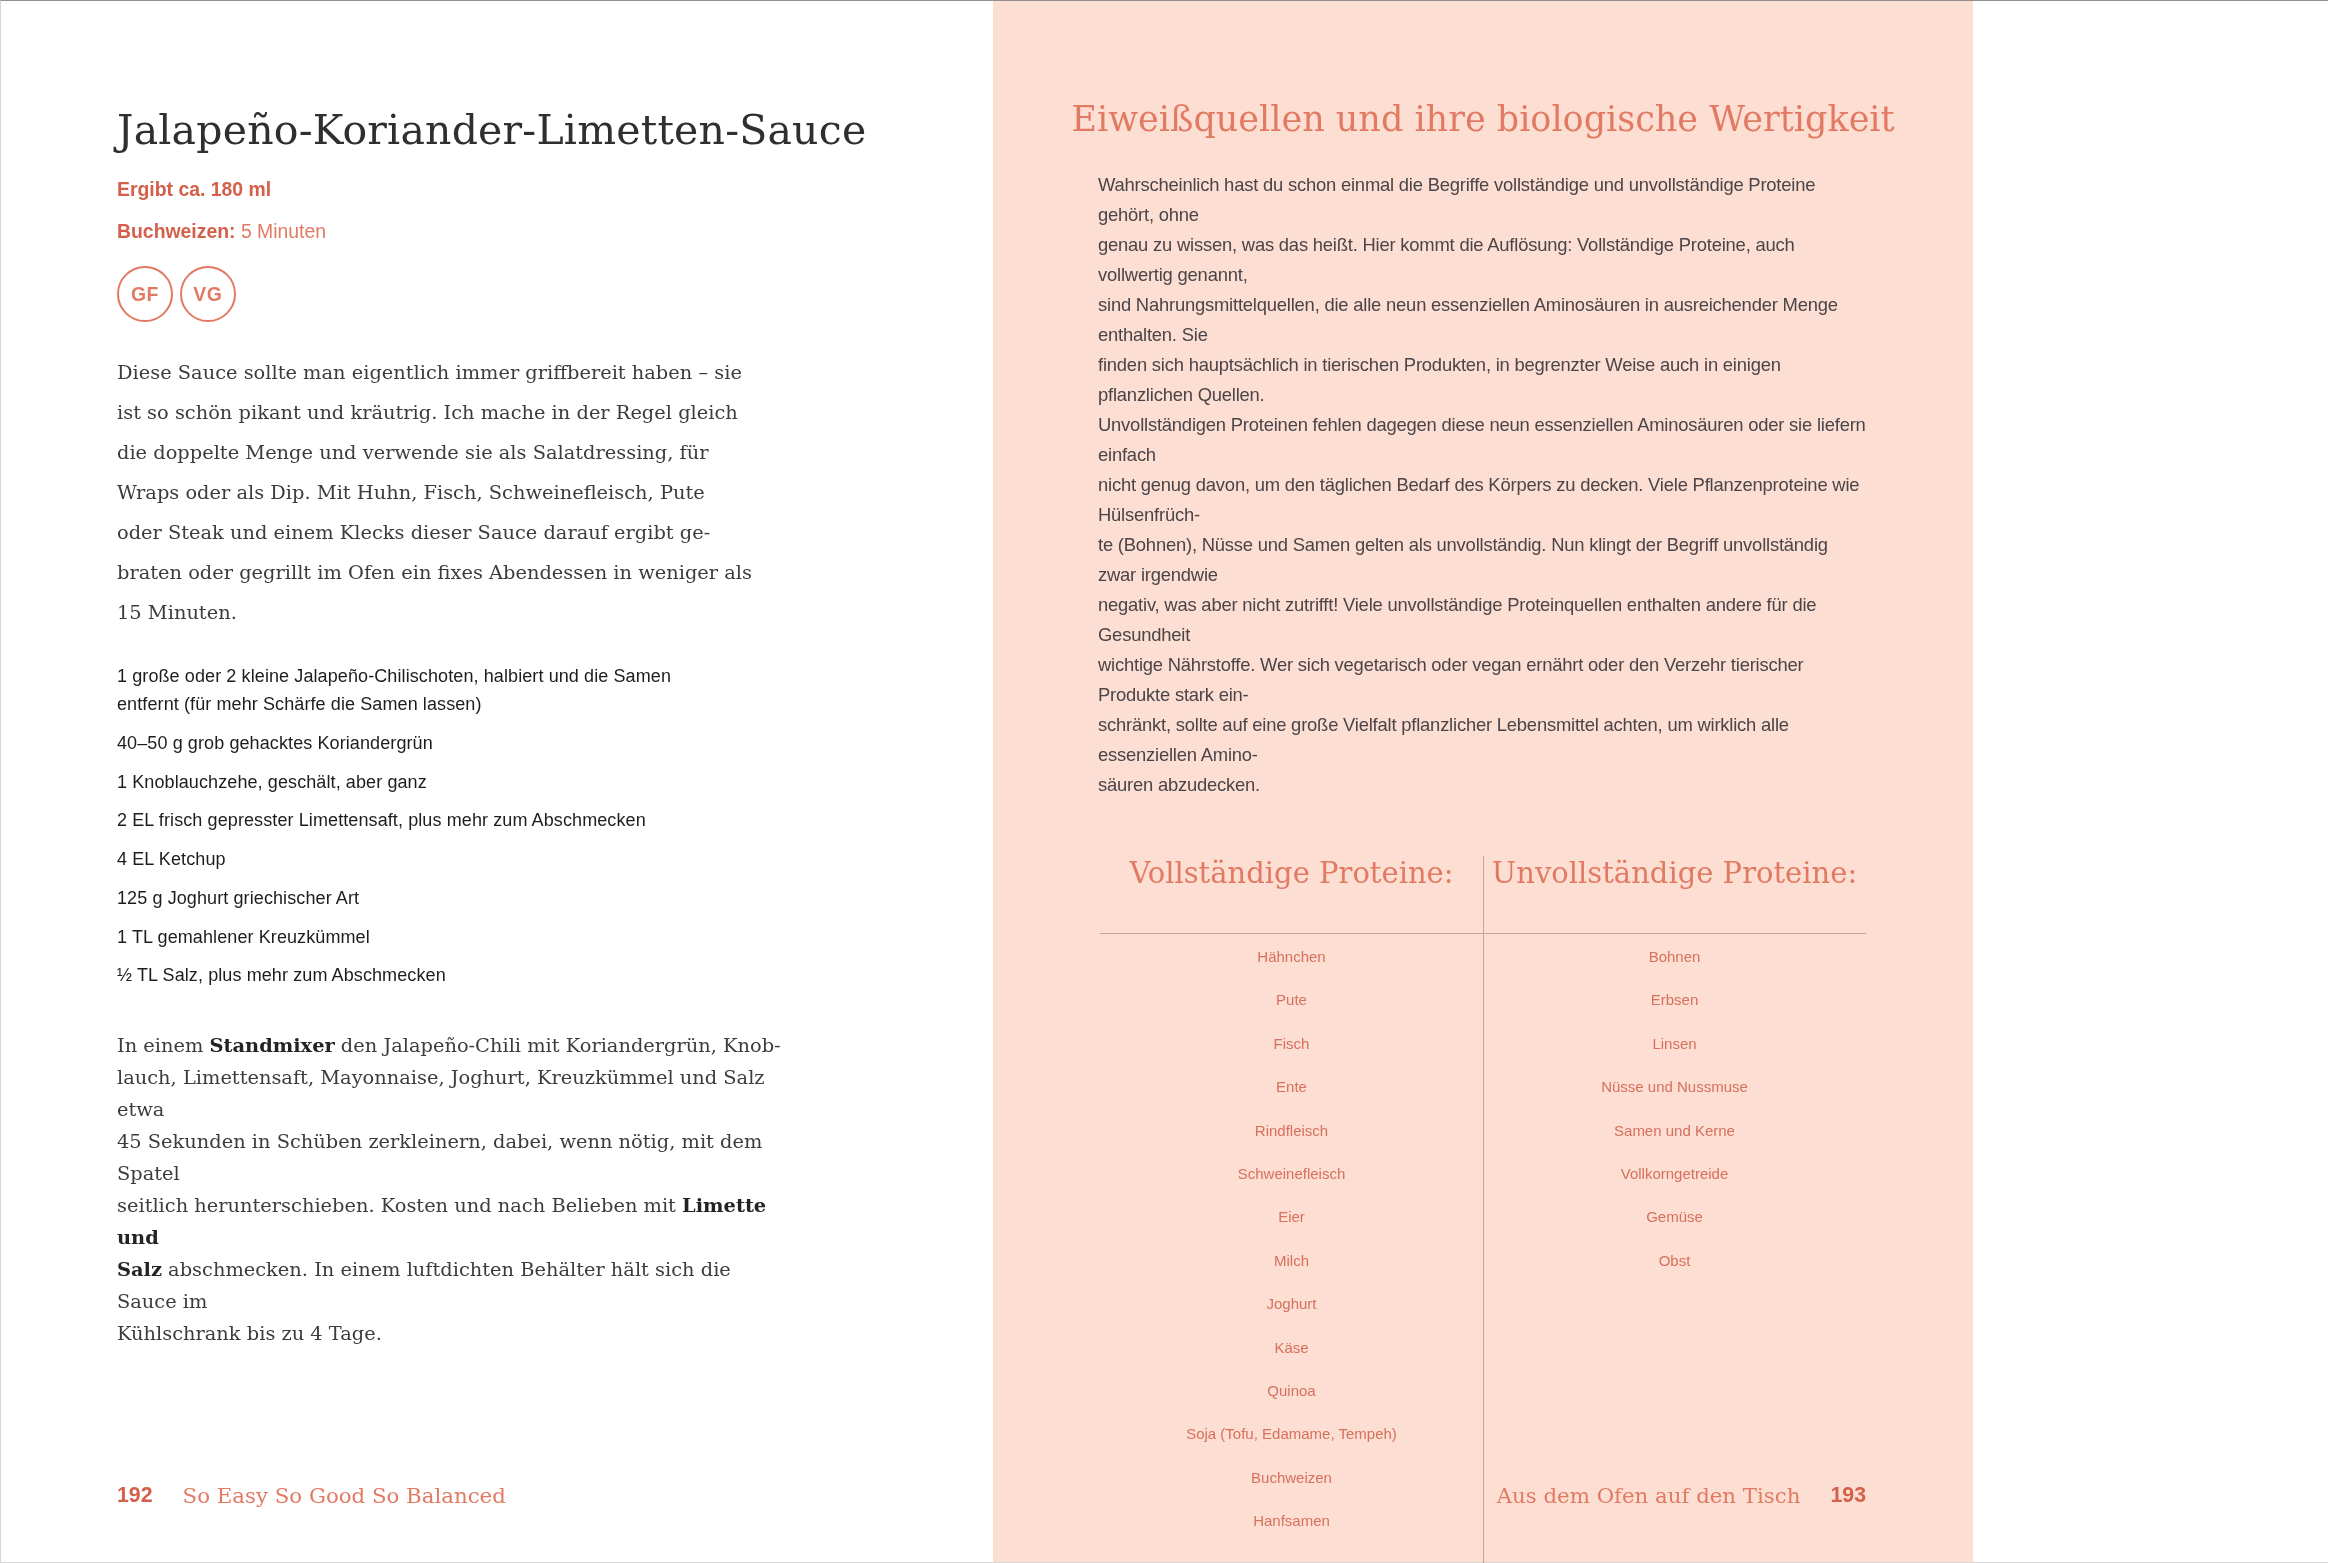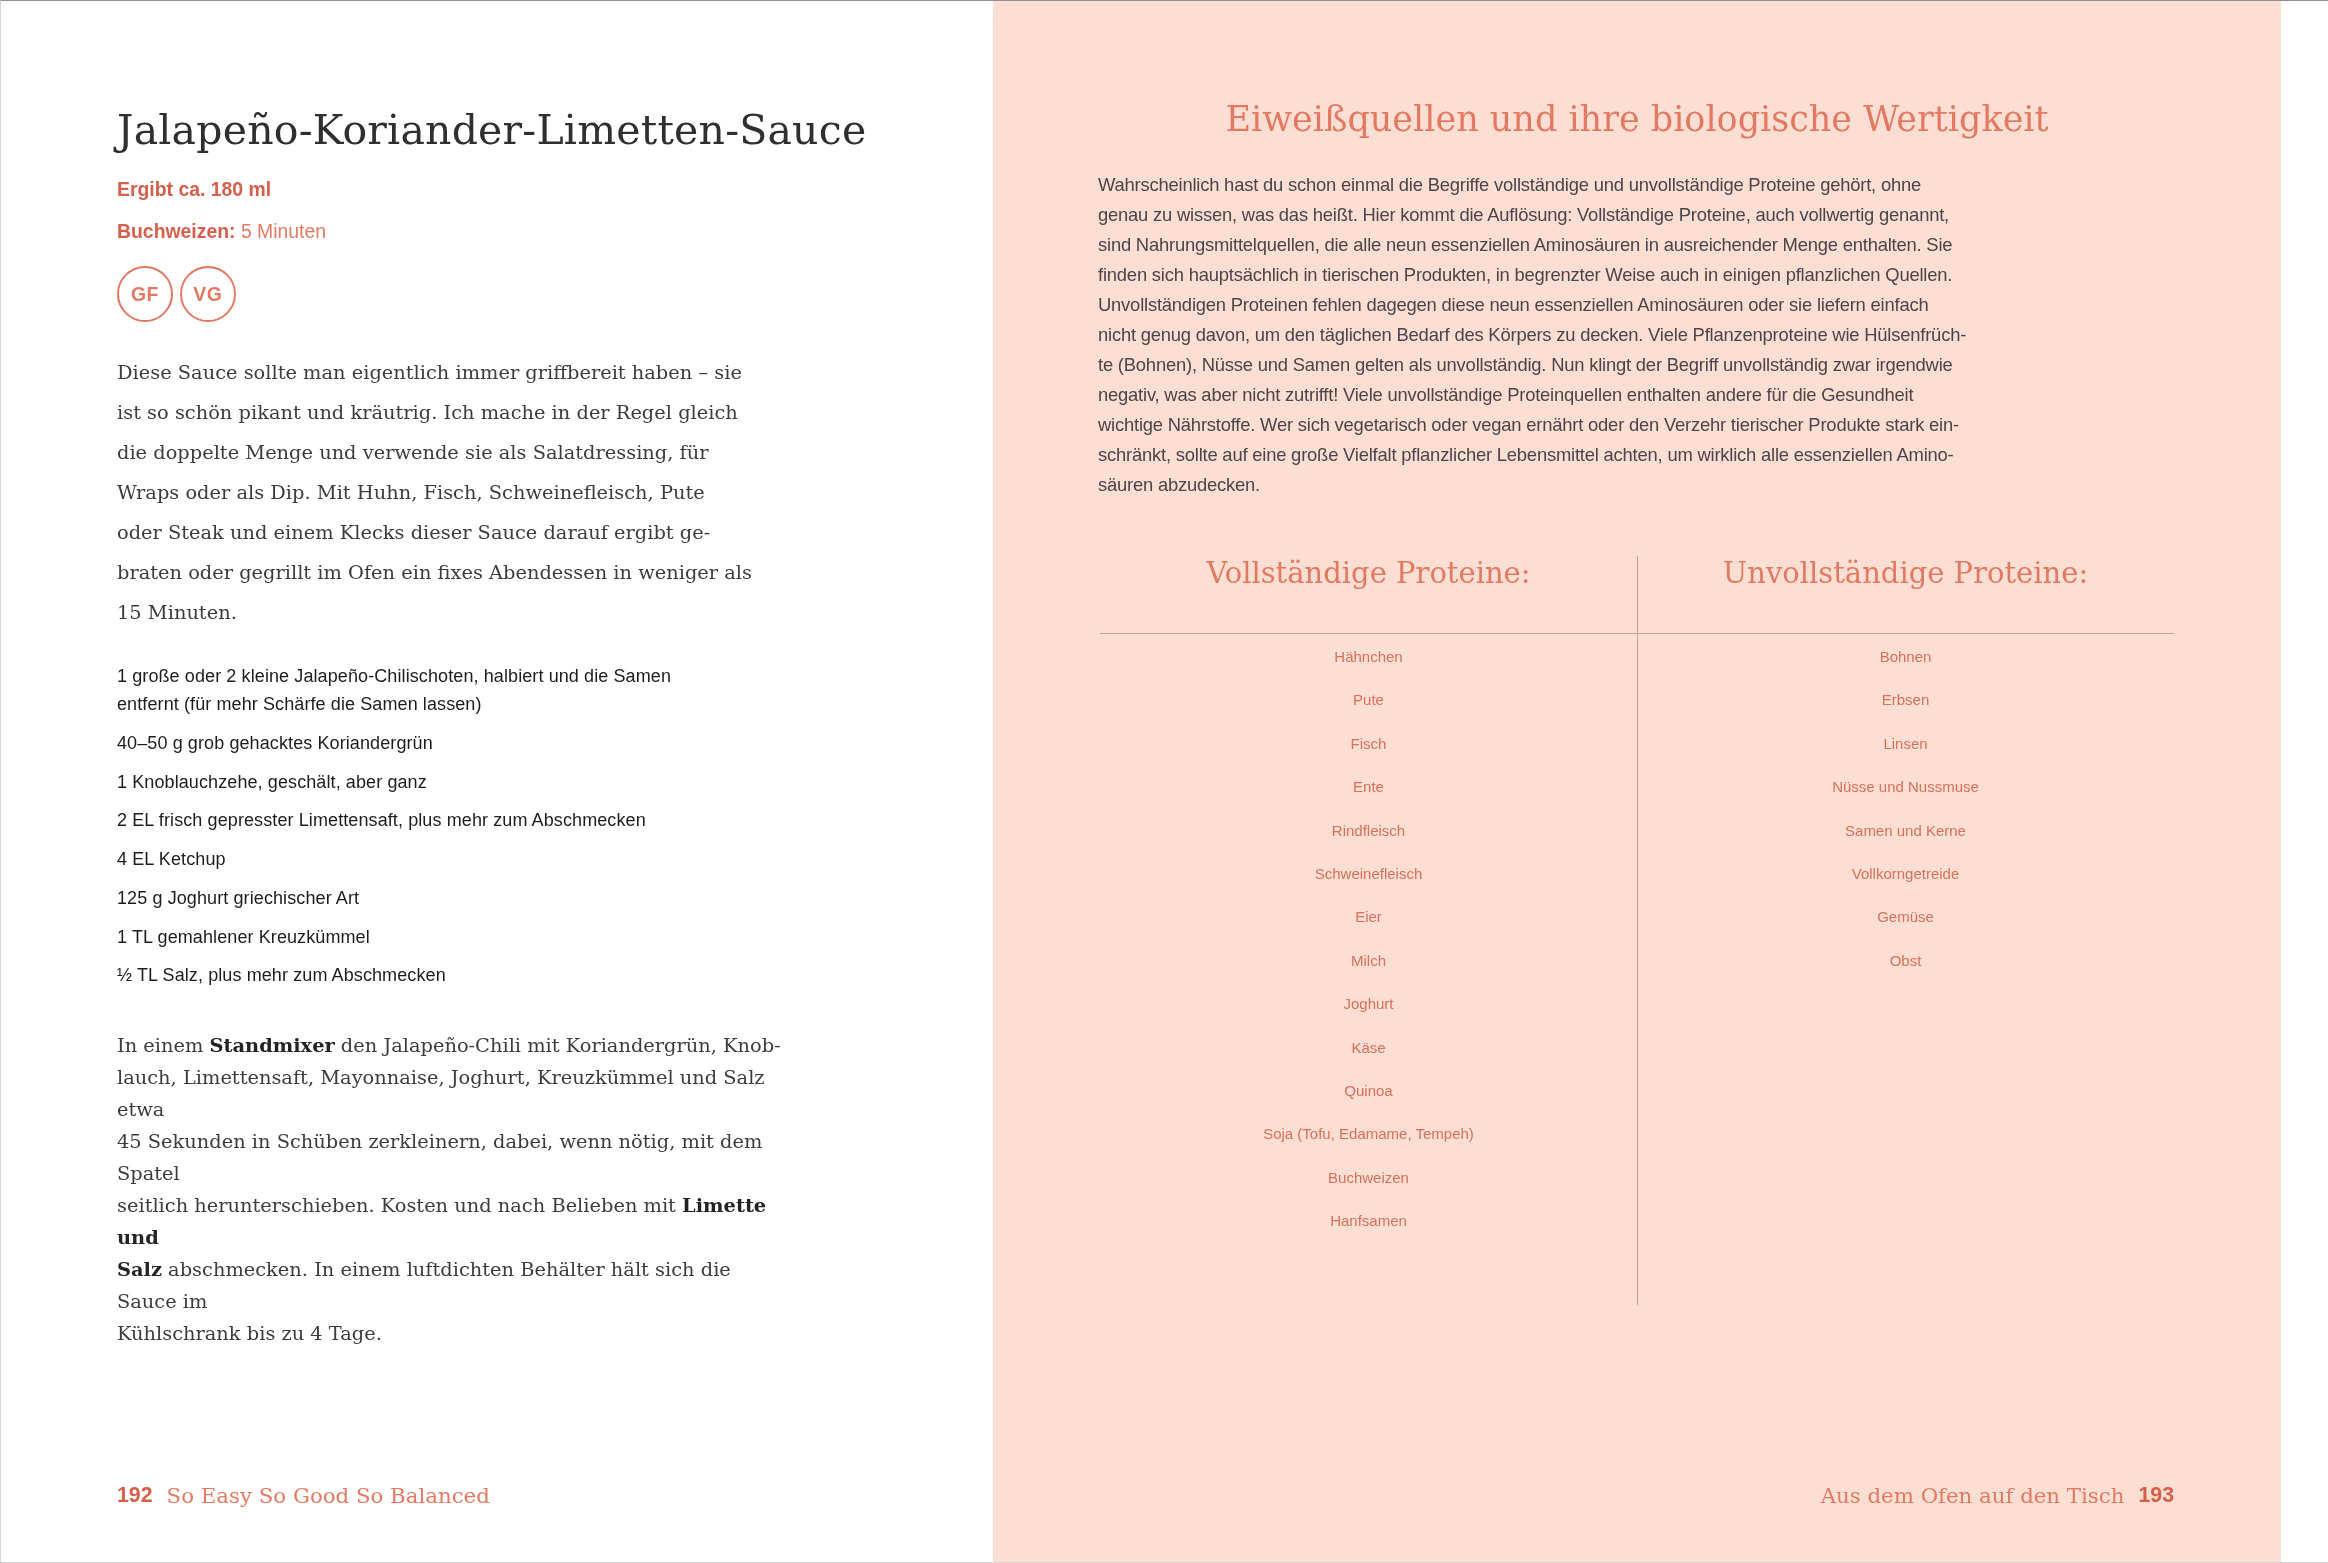--- a/index.html
+++ b/index.html
@@ -47,31 +47,31 @@
     font-weight:400;font-size:18px;line-height:28px;color:#1d1d1d;
     margin-bottom:10.7px;white-space:pre-line;letter-spacing:0.1px;
   }
   .instructions{
     margin-top:41px;width:679px;
     font-family:"DejaVu Serif","Liberation Serif",serif;
     font-size:19.4px;line-height:32px;color:#3c3c3c;white-space:pre-line;
   }
   .instructions b{color:#232323;}
   .footer{
-    position:absolute;bottom:54px;left:116px;display:flex;align-items:flex-end;gap:14px;
+    position:absolute;bottom:54px;left:116px;display:flex;align-items:flex-end;gap:30px;
   }
   .footer-right{left:auto;right:107px;}
   .page-num{color:var(--accent-deep);font-weight:700;font-size:21.3px;}
   .footer-title{
     font-family:"DejaVu Serif","Liberation Serif",serif;
     color:var(--accent);font-size:21.3px;
   }
   
   .page-right{
-    width:1288px;height:100%;background:var(--page-bg);position:relative;
+    width:980px;height:100%;background:var(--page-bg);position:relative;
     padding:97px 0 0 0;
   }
   .info-title{
     font-family:"DejaVu Serif","Liberation Serif",serif;font-weight:400;
     text-align:center;font-size:35px;line-height:43px;color:var(--accent);
   }
   .info-body{
     margin:29px 105px 0;font-size:18.4px;line-height:30px;color:#4b4449;
     letter-spacing:-0.2px;white-space:pre-line;
   }

